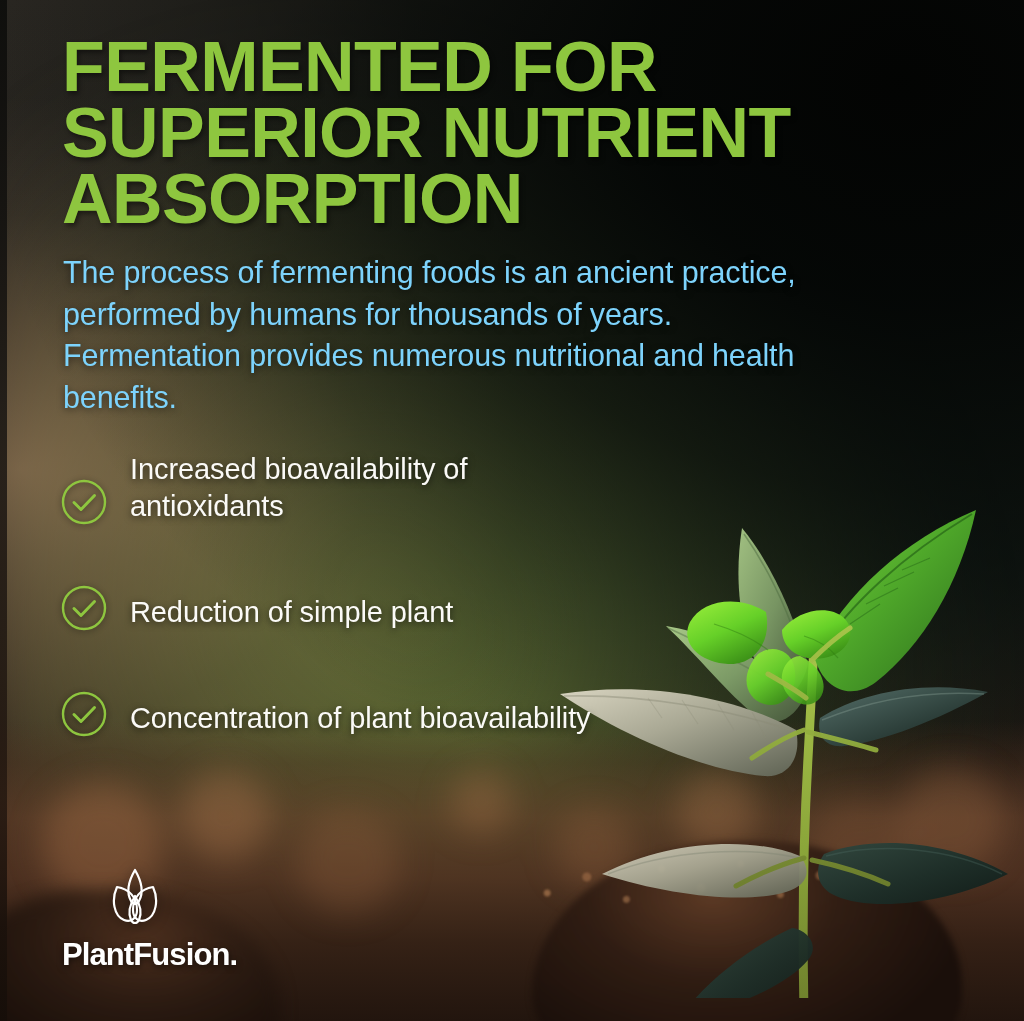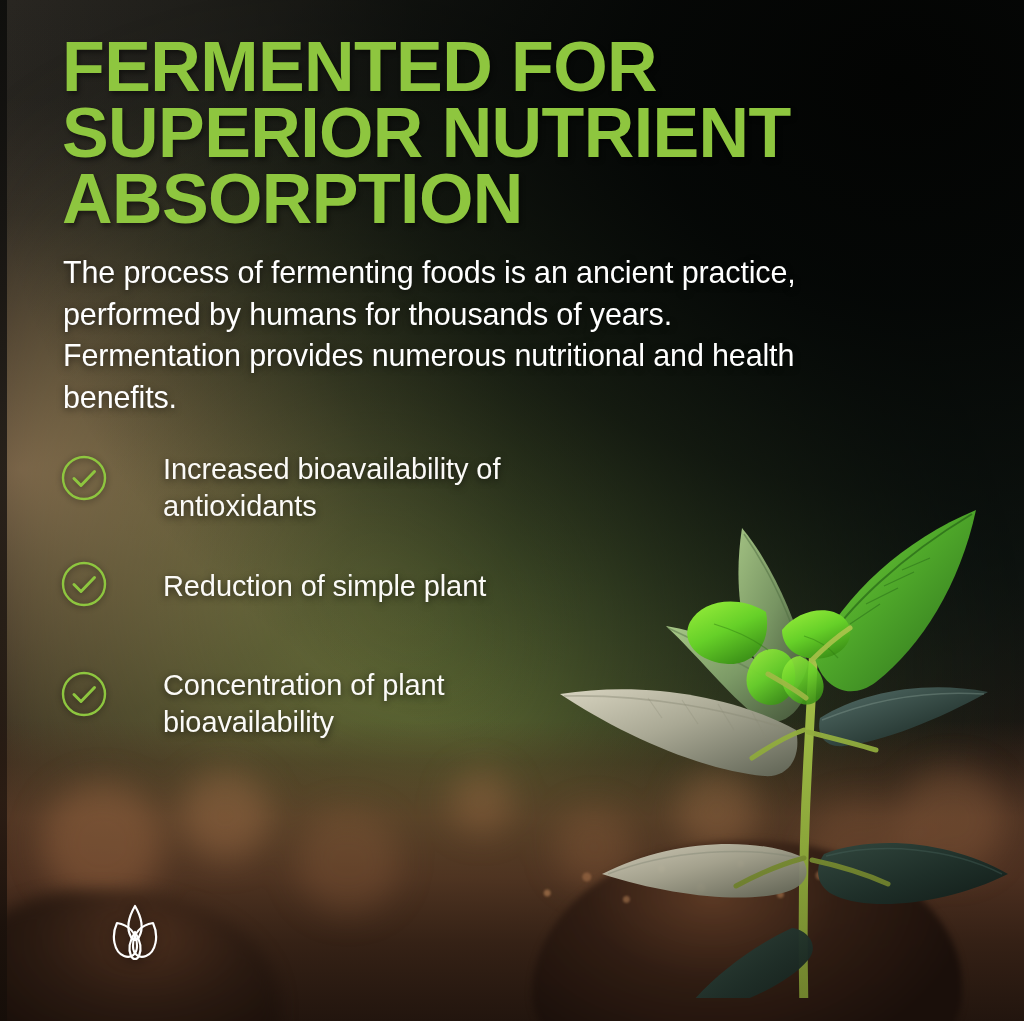--- a/index.html
+++ b/index.html
@@ -198,45 +198,44 @@
     text-transform: uppercase;
     text-shadow: 2px 3px 5px rgba(0,0,0,0.45);
   }
 
   .lede {
     position: absolute;
     left: 63px;
     top: 252px;
     width: 740px;
     margin: 0;
-    color: #ffffff;
+    color: #7dd3fc;
     font-size: 30.5px;
     line-height: 1.365;
     font-weight: normal;
     letter-spacing: -0.15px;
     text-shadow: 0 2px 7px rgba(0,0,0,0.55);
   }
 
   .benefits {
     position: absolute;
     left: 60px;
     top: 450px;
     width: 540px;
     list-style: none;
     margin: 0;
     padding: 0;
   }
 
   .benefit {
     position: relative;
     display: flex;
-    align-items: flex-start;
+    align-items: flex-end;
     min-height: 72px;
     margin-bottom: 34px;
-    gap: 33px;
   }
 
   .benefit:last-child { margin-bottom: 0; }
 
   .check-icon {
     flex: 0 0 auto;
     width: 48px;
     height: 48px;
     margin-top: 4px;
     margin-right: 22px;
@@ -449,19 +448,20 @@
 
           <path d="M29 4 C36 16 38 26 33 35 C31 39 27 39 25 35 C20 26 22 16 29 4 Z"></path>
 
           <path d="M11 21 C23 23 31 31 31 44 C31 52 25 57 18 54 C8 50 5 34 11 21 Z"></path>
 
           <path d="M47 21 C35 23 27 31 27 44 C27 52 33 57 40 54 C50 50 53 34 47 21 Z"></path>
 
           <path d="M29 30 C34 38 36 47 33 54 C31 58 27 58 25 54 C22 47 24 38 29 30 Z"></path>
         </g>
       </svg>
+      <span class="brand-word">PlantFusion.</span>
     </div>
 
   </div>
 
   <div class="edge-left"></div>
 
 </div>
 
 </body></html>

